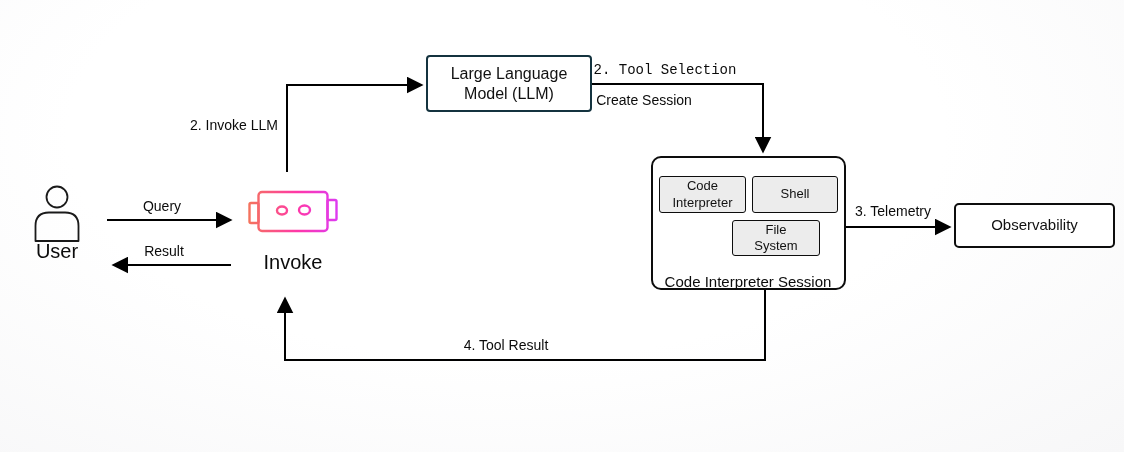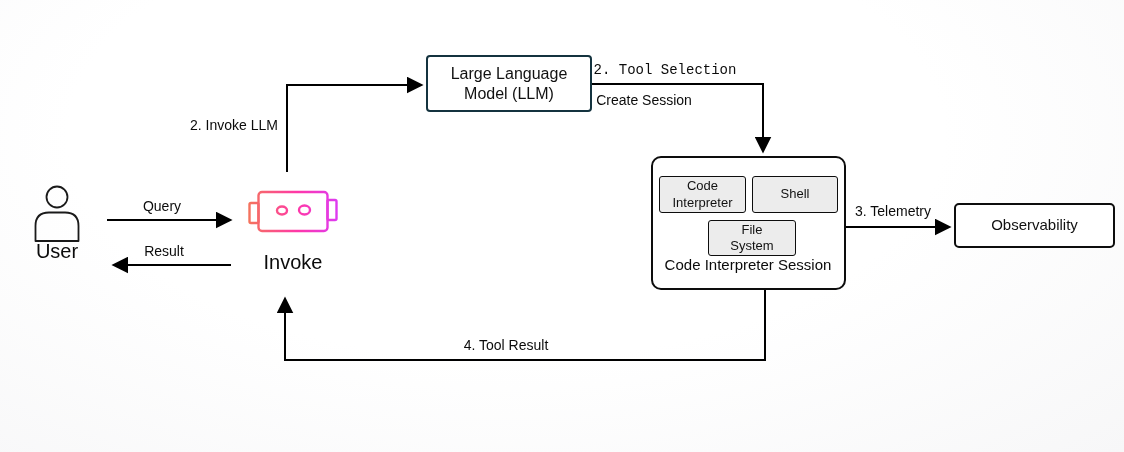--- a/index.html
+++ b/index.html
@@ -37,21 +37,21 @@
     border-radius: 10px;
   }
   .subbox {
     background: #ececec;
     border-width: 1.8px;
     border-radius: 3px;
     font-size: 13px; font-weight: 500;
   }
   .subbox.code-interpreter { left: 659px; top: 176px; width: 87px; height: 37px; padding: 0 2px; }
   .subbox.shell            { left: 752px; top: 176px; width: 86px; height: 37px; }
-  .subbox.file-system      { left: 708px; top: 220px; width: 88px; height: 36px; padding: 0 17px; }
+  .subbox.file-system      { left: 732px; top: 220px; width: 88px; height: 36px; padding: 0 17px; }
   .observability-box {
     left: 954px; top: 203px; width: 161px; height: 45px;
     border-radius: 5px;
     font-size: 15px; font-weight: 500;
   }
   .lbl {
     position: absolute;
     transform: translate(-50%, -50%);
     white-space: nowrap;
     font-size: 14px;
@@ -100,21 +100,21 @@
       <polyline points="765,290 765,360 285,360 285,299" marker-end="url(#arrowhead)"></polyline>
     </g>
   </svg>
 
   <div class="box llm-box">Large Language Model (LLM)</div>
 
   <div class="box session-box"></div>
   <div class="box subbox shell">Shell</div>
   <div class="box subbox code-interpreter">Code Interpreter</div>
   <div class="box subbox file-system">File System</div>
-  <div class="lbl session-title" style="left:748px; top:264px;">Code Interpreter Session</div>
+  <div class="lbl session-title" style="left:748px; top:281px;">Code Interpreter Session</div>
 
   <div class="box observability-box">Observability</div>
 
   <div class="lbl big" style="left:57px;  top:251px;">User</div>
   <div class="lbl big" style="left:293px; top:262px;">Invoke</div>
 
   <div class="lbl" style="left:162px; top:206px;">Query</div>
   <div class="lbl" style="left:164px; top:251px;">Result</div>
   <div class="lbl" style="left:234px; top:125px;">2. Invoke LLM</div>
   <div class="lbl" style="left:665px; top:70px;font-family:Liberation Mono, monospace;">2. Tool Selection</div>

